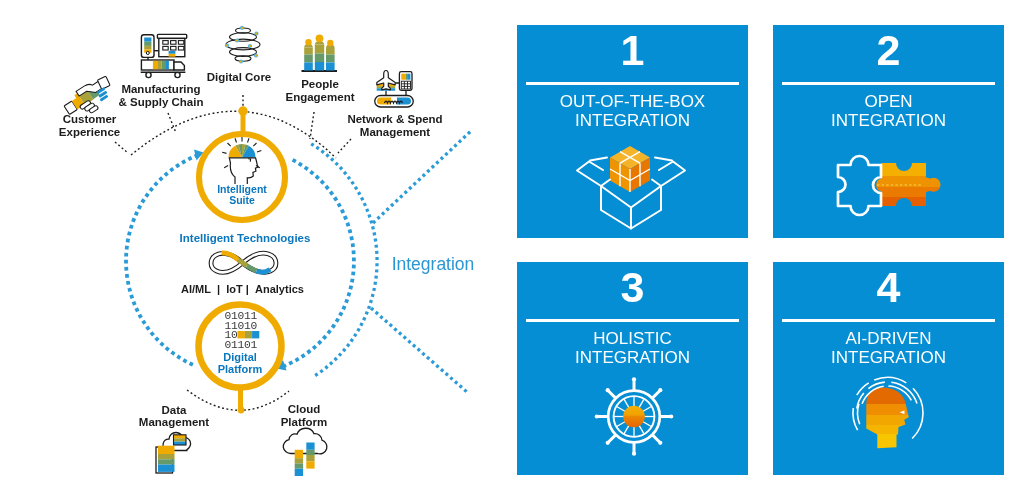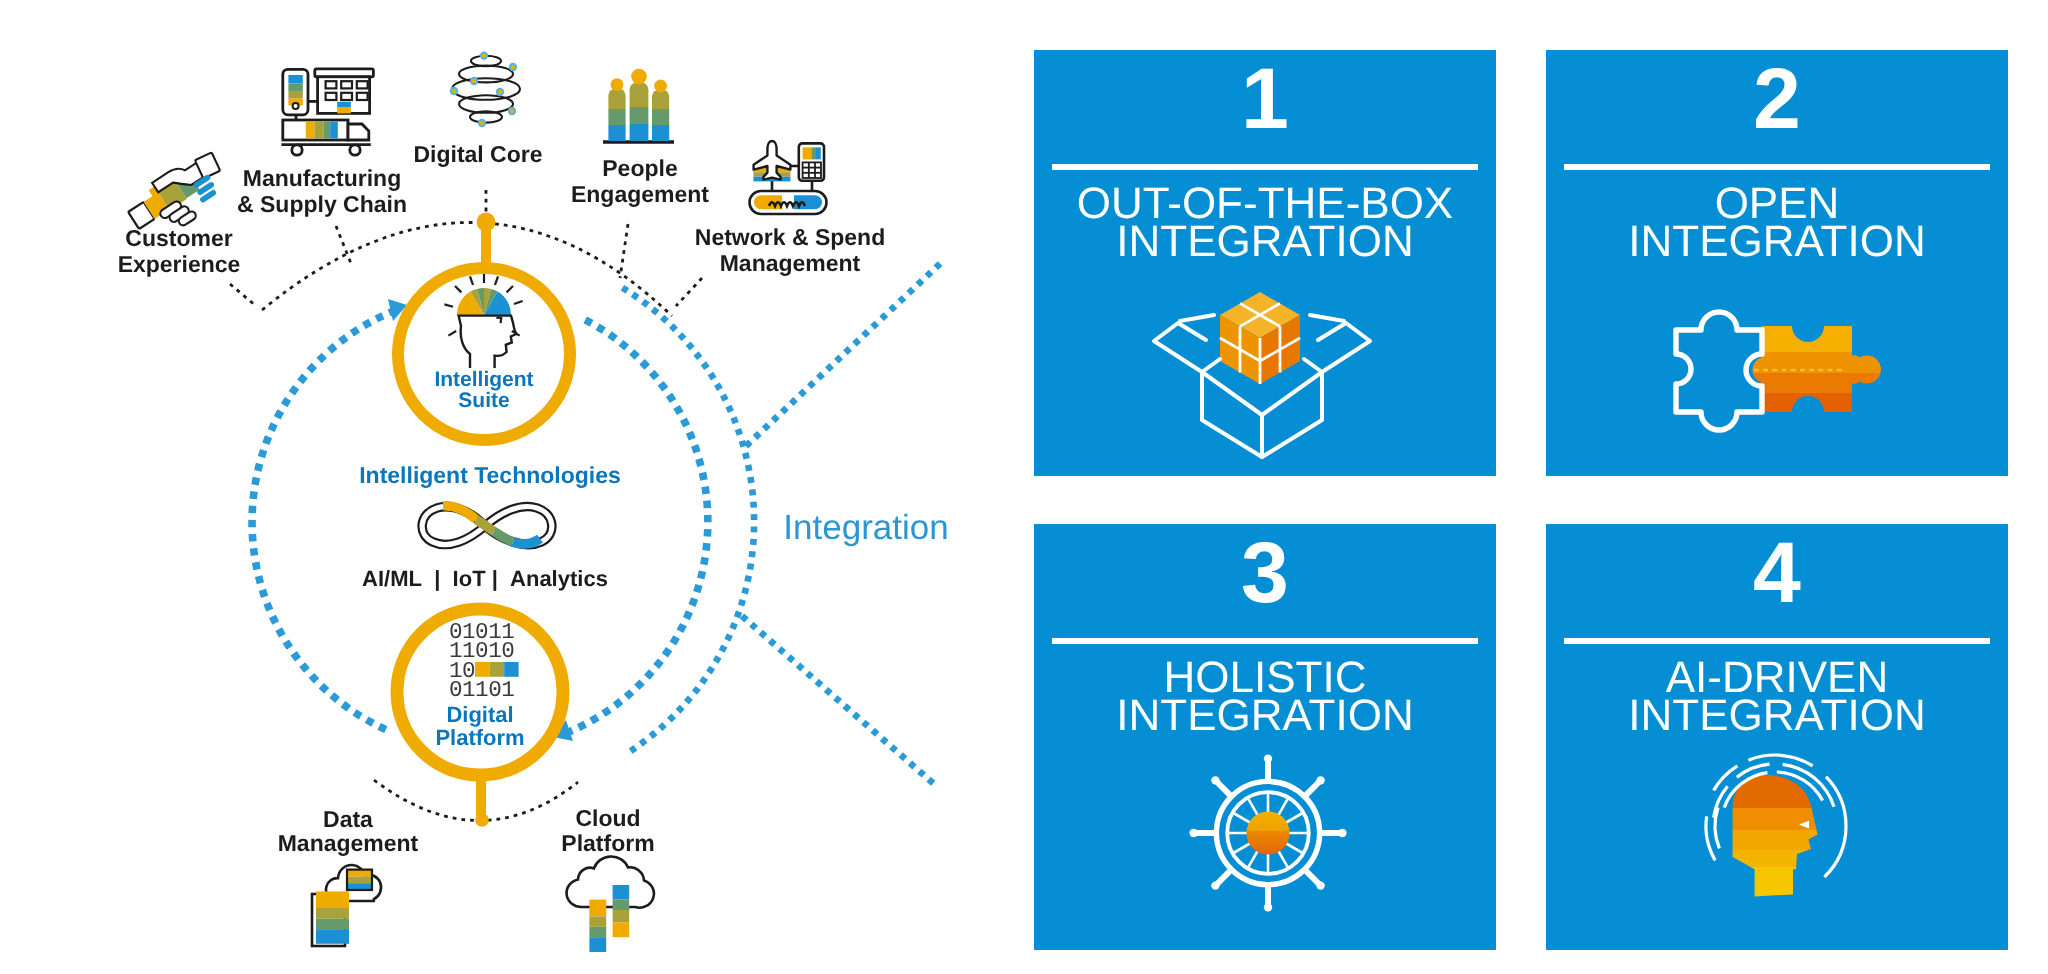--- a/index.html
+++ b/index.html
@@ -1,19 +1,19 @@
 <!DOCTYPE html>
 <html><head><meta charset="utf-8">
 <style>
 html,body{margin:0;padding:0;background:#fff;}
 body{width:1024px;height:487px;position:relative;font-family:"Liberation Sans",sans-serif;overflow:hidden;}
 .box{position:absolute;width:231px;height:213px;background:#058ED3;color:#fff;text-align:center;}
 .num{font-size:43px;font-weight:bold;line-height:43px;margin-top:3.5px;}
 .rule{height:3.6px;background:#fff;margin:10px 9px 0;}
-.t{font-size:22px;line-height:19px;margin-top:7px;letter-spacing:0;}
+.t{font-size:17px;line-height:19px;margin-top:7px;letter-spacing:0;}
 svg.overlay{position:absolute;left:0;top:0;}
 </style></head>
 <body>
 <div class="box" style="left:517px;top:25px">
 <div class="num">1</div>
 <div class="rule"></div>
 <div class="t">OUT-OF-THE-BOX<br>INTEGRATION</div>
 </div>
 <div class="box" style="left:773px;top:25px">
 <div class="num">2</div>

